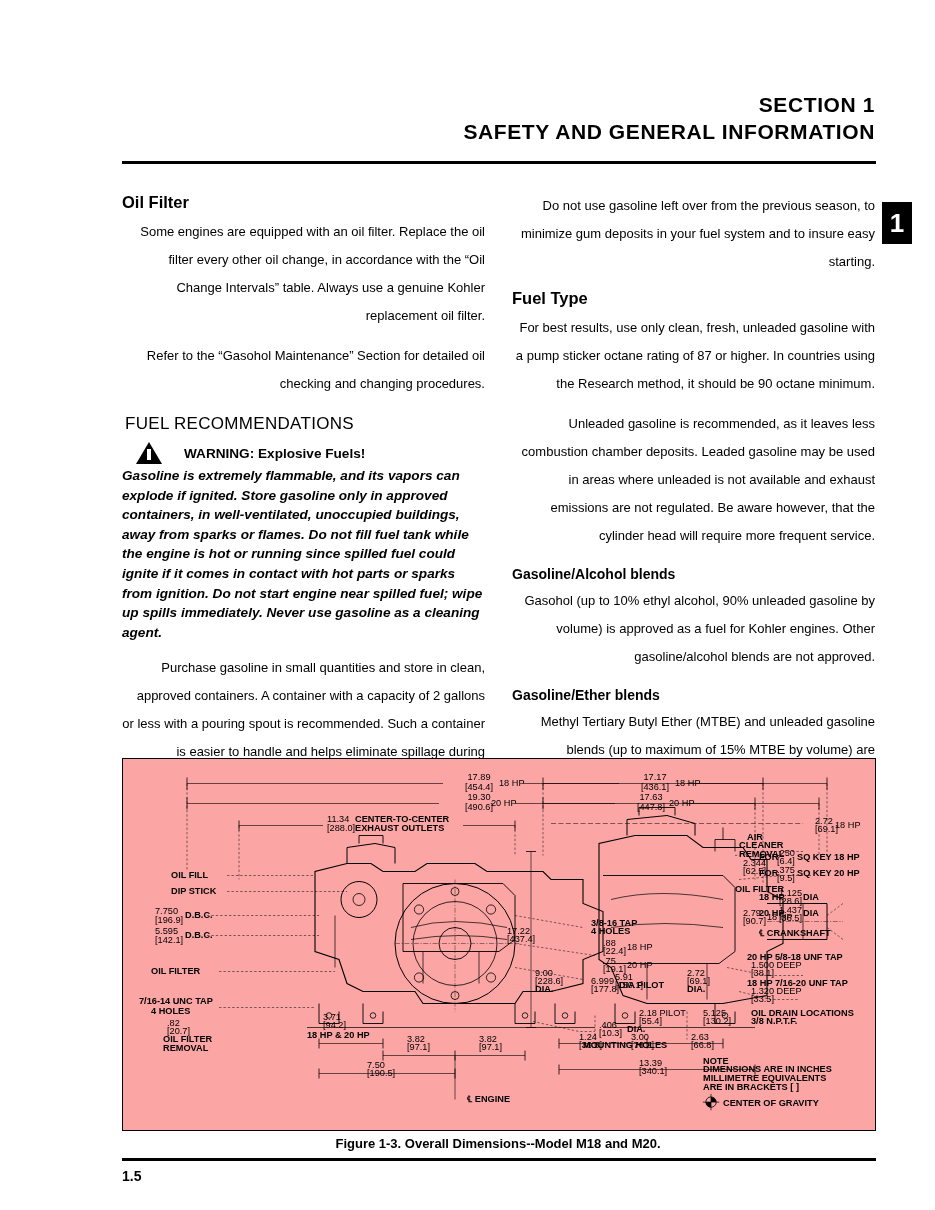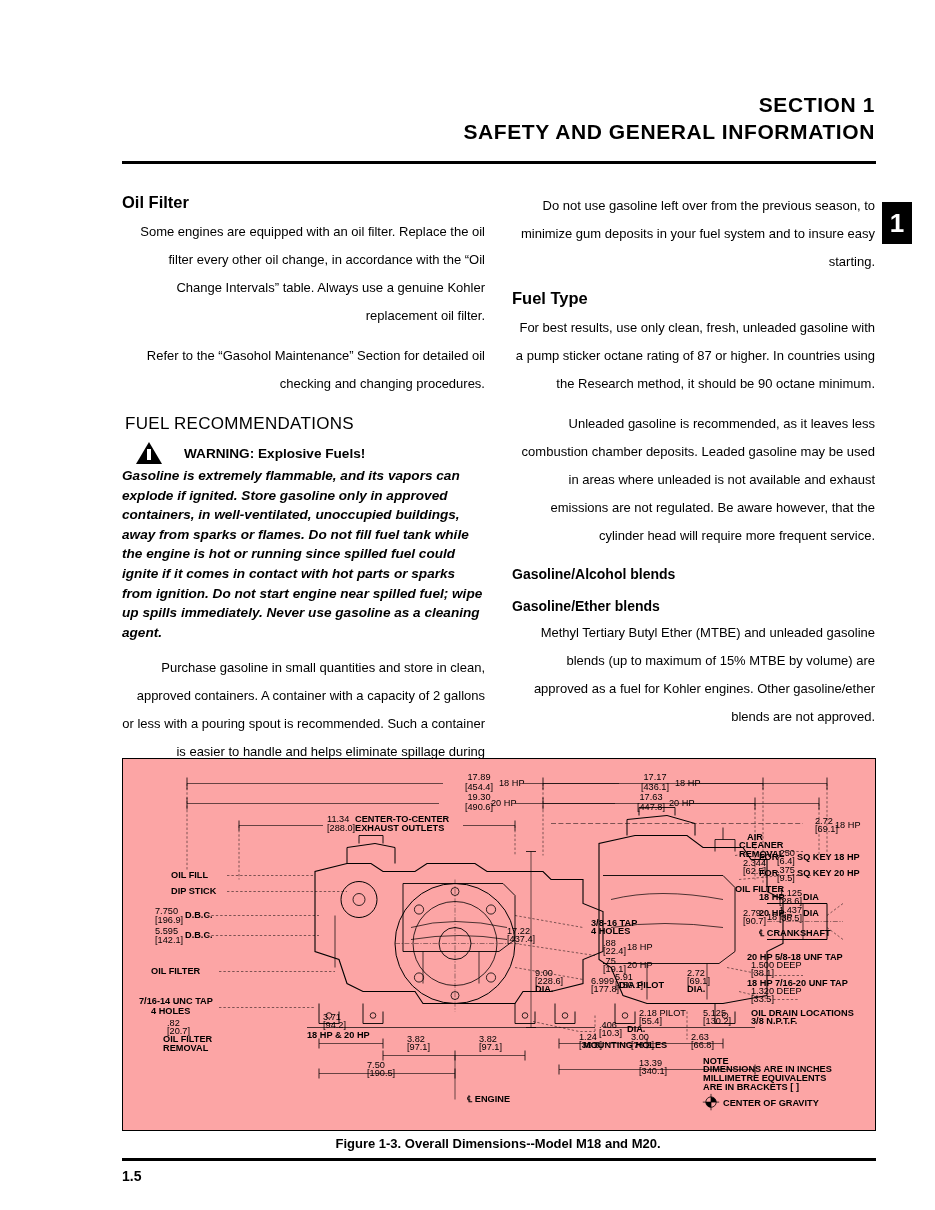--- a/index.html
+++ b/index.html
@@ -214,20 +214,21 @@
   </div>
 
   <div class="col" id="col-right">
     <p class="body">Do not use gasoline left over from the previous season, to minimize gum deposits in your fuel system and to insure easy starting.</p>
 
     <h2 class="head-bold">Fuel Type</h2>
     <p class="body" style="">For best results, use only clean, fresh, unleaded gasoline with a pump sticker octane rating of 87 or higher. In countries using the Research method, it should be 90 octane minimum.</p>
     <p class="body">Unleaded gasoline is recommended, as it leaves less combustion chamber deposits.  Leaded gasoline may be used in areas where unleaded is not available and exhaust emissions are not regulated.  Be aware however, that the cylinder head will require more frequent service.</p>
 
     <h3 class="subhead">Gasoline/Alcohol blends</h3>
+    <p class="body">Gasohol (up to 10% ethyl alcohol, 90% unleaded gasoline by volume) is approved as a fuel for Kohler engines.  Other gasoline/alcohol blends are not approved.</p>
 
     <h3 class="subhead">Gasoline/Ether blends</h3>
     <p class="body">Methyl Tertiary Butyl Ether (MTBE) and unleaded gasoline blends (up to maximum of 15% MTBE by volume) are approved as a fuel for Kohler engines.  Other gasoline/ether blends are not approved.</p>
   </div>
 
   <div id="figure-box">
     <svg id="figure-svg" width="752" height="371" viewBox="0 0 376 185">
       <g fill="none" stroke="#000" stroke-width="0.4">
 
         <path d="M32 12 L 160 12 M 200 12 L 320 12" stroke-width="0.3"></path>

